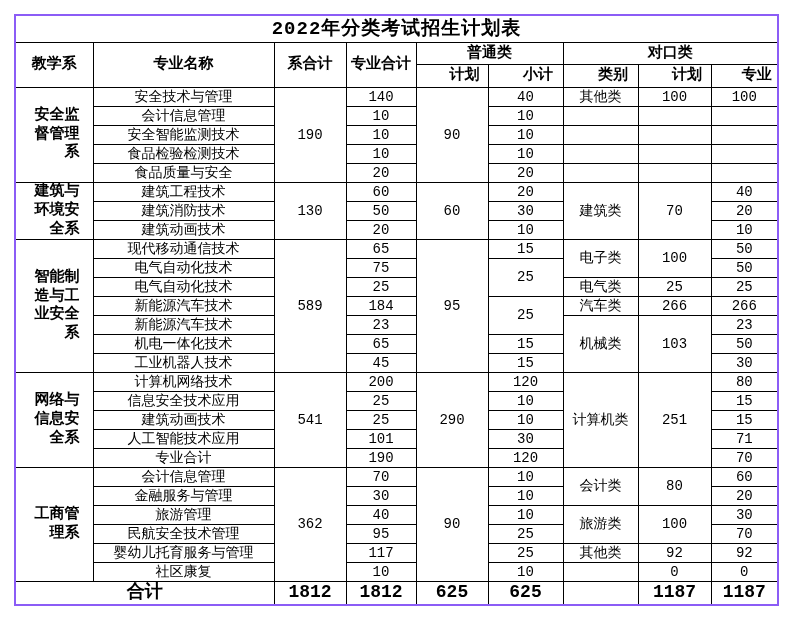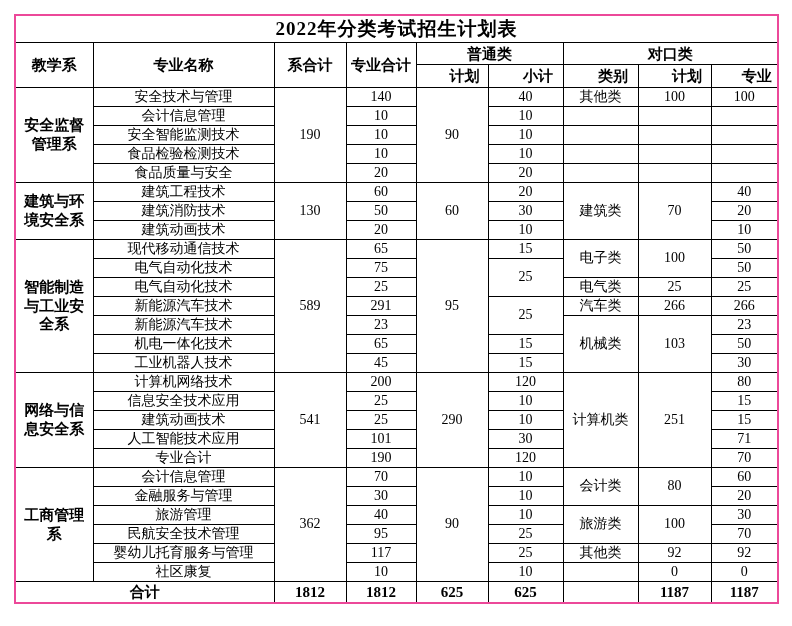--- a/index.html
+++ b/index.html
@@ -7,21 +7,22 @@
     width: 792px; height: 626px;
     background: #ffffff;
     font-family: "Liberation Serif", "DejaVu Serif", serif;
     color: #000;
   }
   table.plan {
     border-collapse: collapse;
     table-layout: fixed;
     margin: 14px 0 0 14px;
     width: 764px;
-    border: 2px solid #ec4899;
+    border: 2px solid #8b5cf6;
+    font-family: Liberation Mono, monospace;
   }
   td {
     border: 1px solid #000;
     text-align: center;
     vertical-align: middle;
     padding: 0 1px;
     font-size: 14px;
     line-height: 1.2;
     overflow: hidden;
     white-space: normal;
@@ -36,26 +37,27 @@
     font-weight: bold;
     font-size: 15px;
   }
   tr.hdr1 td { height: 21px; }
   tr.hdr2 td { height: 22px; padding-left: 26px; }
   tr.data { height: 19px; }
   td.dept-name {
     font-weight: bold;
     font-size: 15px;
     line-height: 1.25;
-    padding: 0 4px;
+    padding: 0 13px;
+    text-align: right;
   }
   tr.foot td {
     font-weight: bold;
     height: 20px;
-    font-size: 15px;
+    font-size: 18px;
   }
 </style>
 </head>
 <body>
 
 <table class="plan">
   <colgroup>
     <col style="width:78px">
       <col style="width:181px">
       <col style="width:72px">
@@ -175,21 +177,21 @@
   </tr>
   <tr class="data">
     <td>电气自动化技术</td>
     <td>25</td>
     <td>电气类</td>
     <td>25</td>
     <td>25</td>
   </tr>
   <tr class="data">
     <td>新能源汽车技术</td>
-    <td>291</td>
+    <td>184</td>
     <td rowspan="2">25</td>
     <td>汽车类</td>
     <td>266</td>
     <td>266</td>
   </tr>
   <tr class="data">
     <td>新能源汽车技术</td>
     <td>23</td>
     <td rowspan="3">机械类</td>
     <td rowspan="3">103</td>

